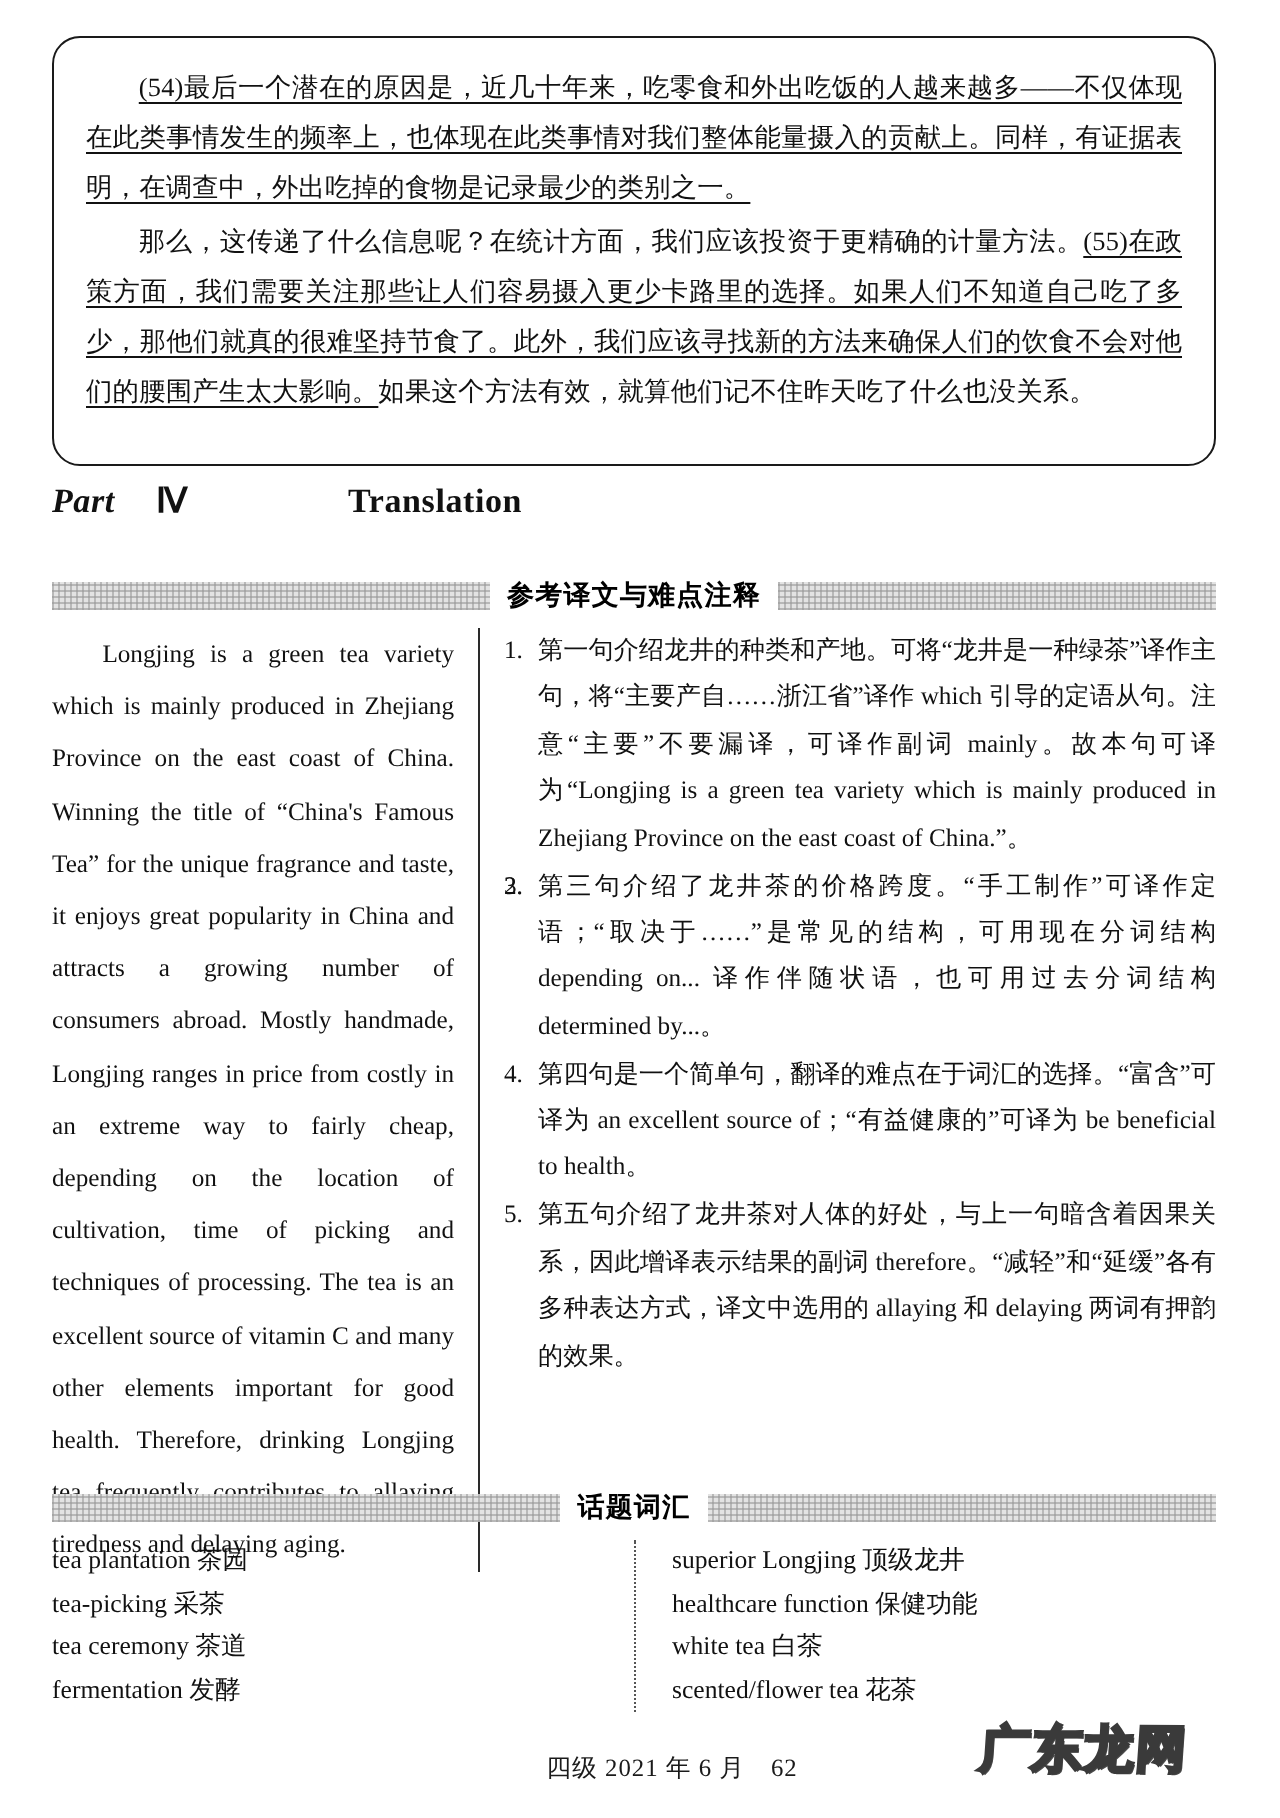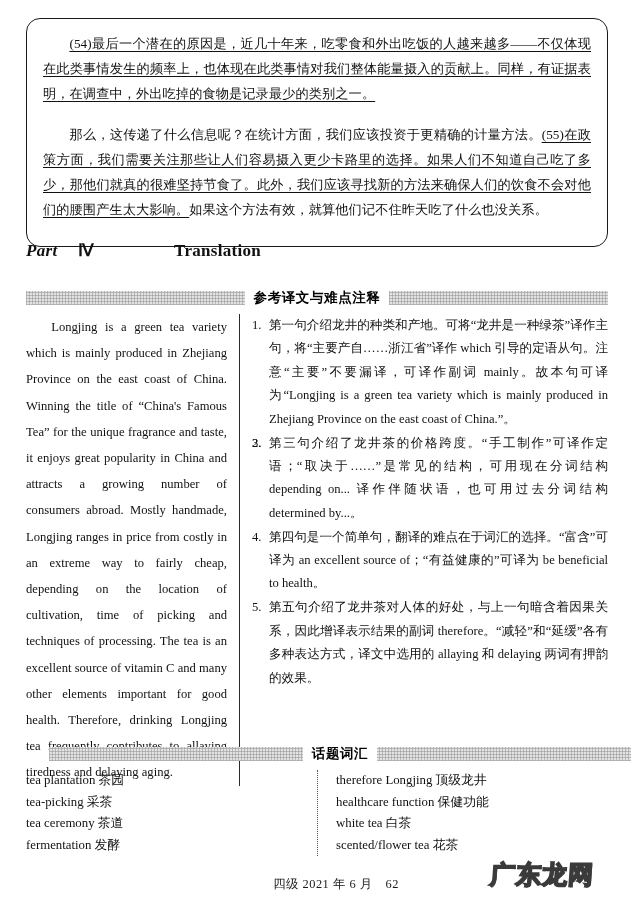--- a/index.html
+++ b/index.html
@@ -30,21 +30,21 @@
   }
   .passage-p {
     font-size: 13.2px;
     line-height: 25px;
     text-indent: 2em;
     margin: 0;
     text-align: justify;
     text-justify: inter-ideograph;
     letter-spacing: 0.1px;
   }
-  .passage-p + .passage-p { margin-top: 16px; }
+  .passage-p + .passage-p { margin-top: 2px; }
   .u { text-decoration: underline; text-underline-offset: 3px; }
 
   
   .part-heading {
     position: absolute;
     left: 26px;
     top: 240px;
     width: 582px;
     font-weight: bold;
     font-size: 17px;
@@ -77,21 +77,21 @@
     position: relative;
     z-index: 2;
     background: #ffffff;
     padding: 0 9px;
     font-weight: bold;
     font-size: 13.5px;
     letter-spacing: 0.6px;
     color: #000;
   }
   #banner-ref { top: 288px; }
-  #banner-vocab { top: 744px; margin-left: 23px; }
+  #banner-vocab { top: 744px; }
 
   
   .two-col {
     position: absolute;
     left: 26px;
     top: 314px;
     width: 582px;
     display: flex;
     align-items: stretch;
   }
@@ -244,21 +244,21 @@
 </div>
 
 <div class="vocab">
   <div class="vocab-col left">
     <div class="vocab-item">tea plantation 茶园</div>
     <div class="vocab-item">tea-picking 采茶</div>
     <div class="vocab-item">tea ceremony 茶道</div>
     <div class="vocab-item">fermentation 发酵</div>
   </div>
   <div class="vocab-col right">
-    <div class="vocab-item">therefore Longjing 顶级龙井</div>
+    <div class="vocab-item">superior Longjing 顶级龙井</div>
     <div class="vocab-item">healthcare function 保健功能</div>
     <div class="vocab-item">white tea 白茶</div>
     <div class="vocab-item">scented/flower tea 花茶</div>
   </div>
 </div>
 
 <div class="footer">四级 2021 年 6 月　62</div>
 <div class="watermark">广东龙网</div>
 
 </body></html>

